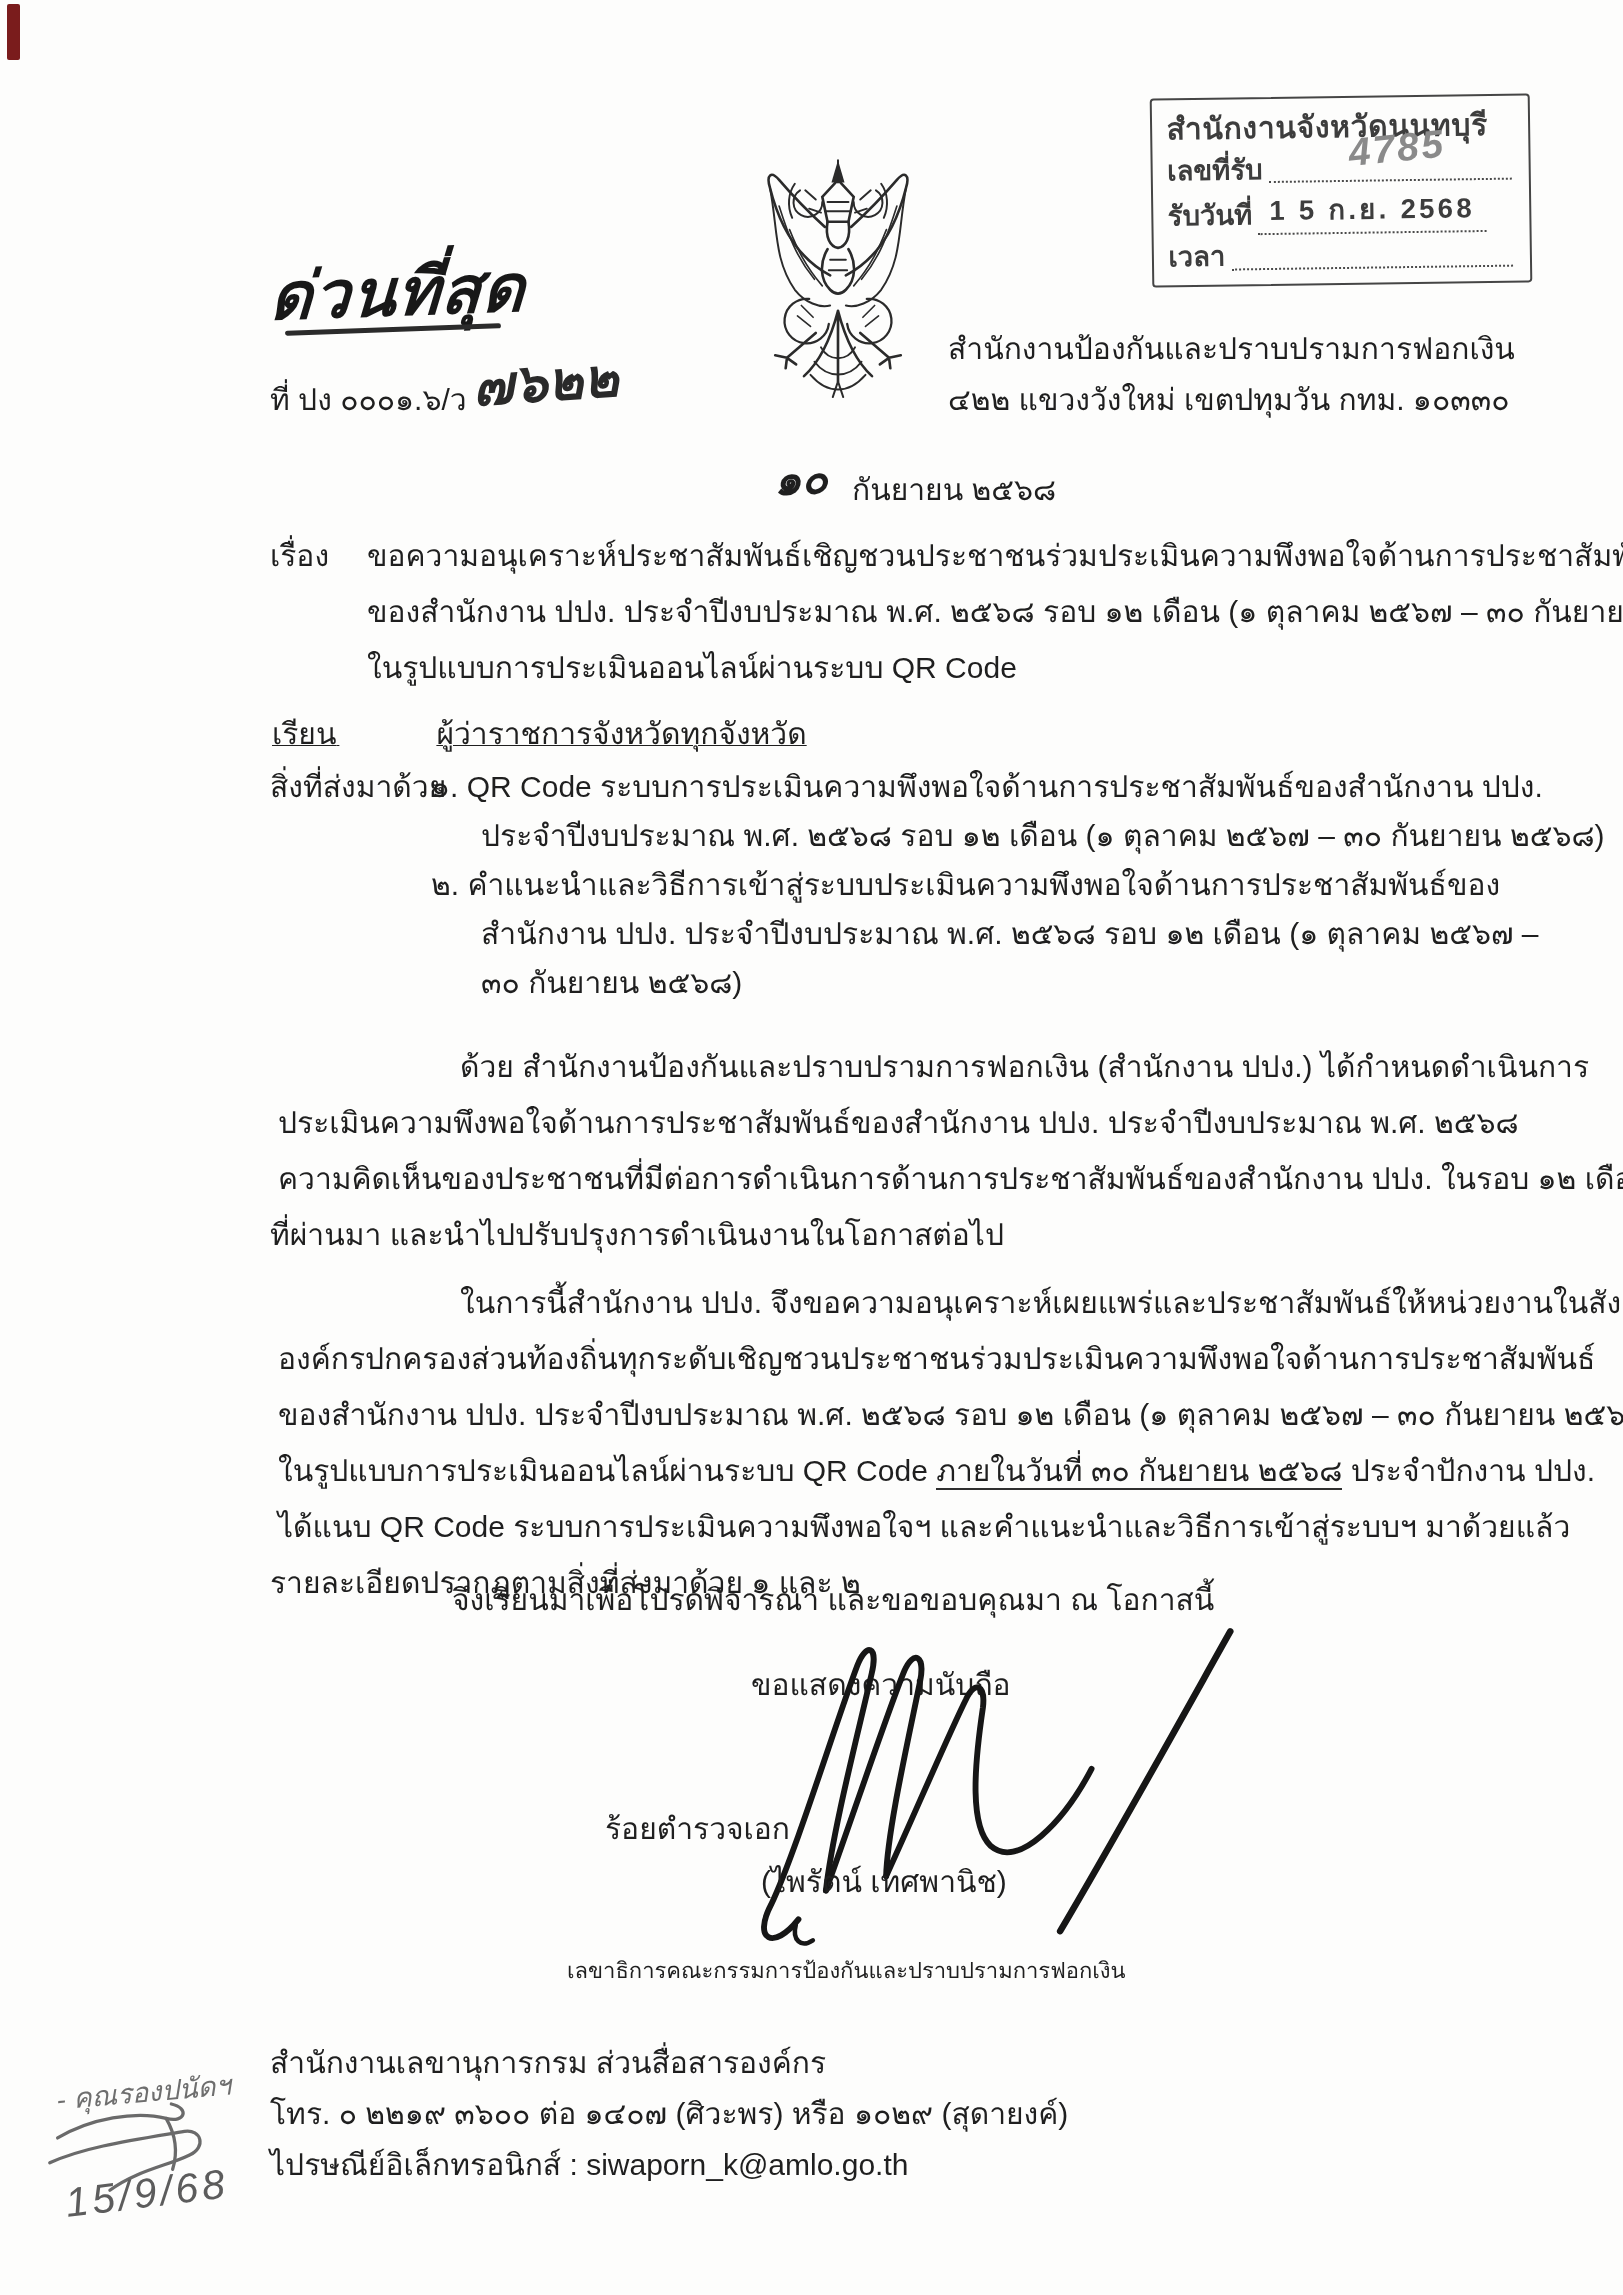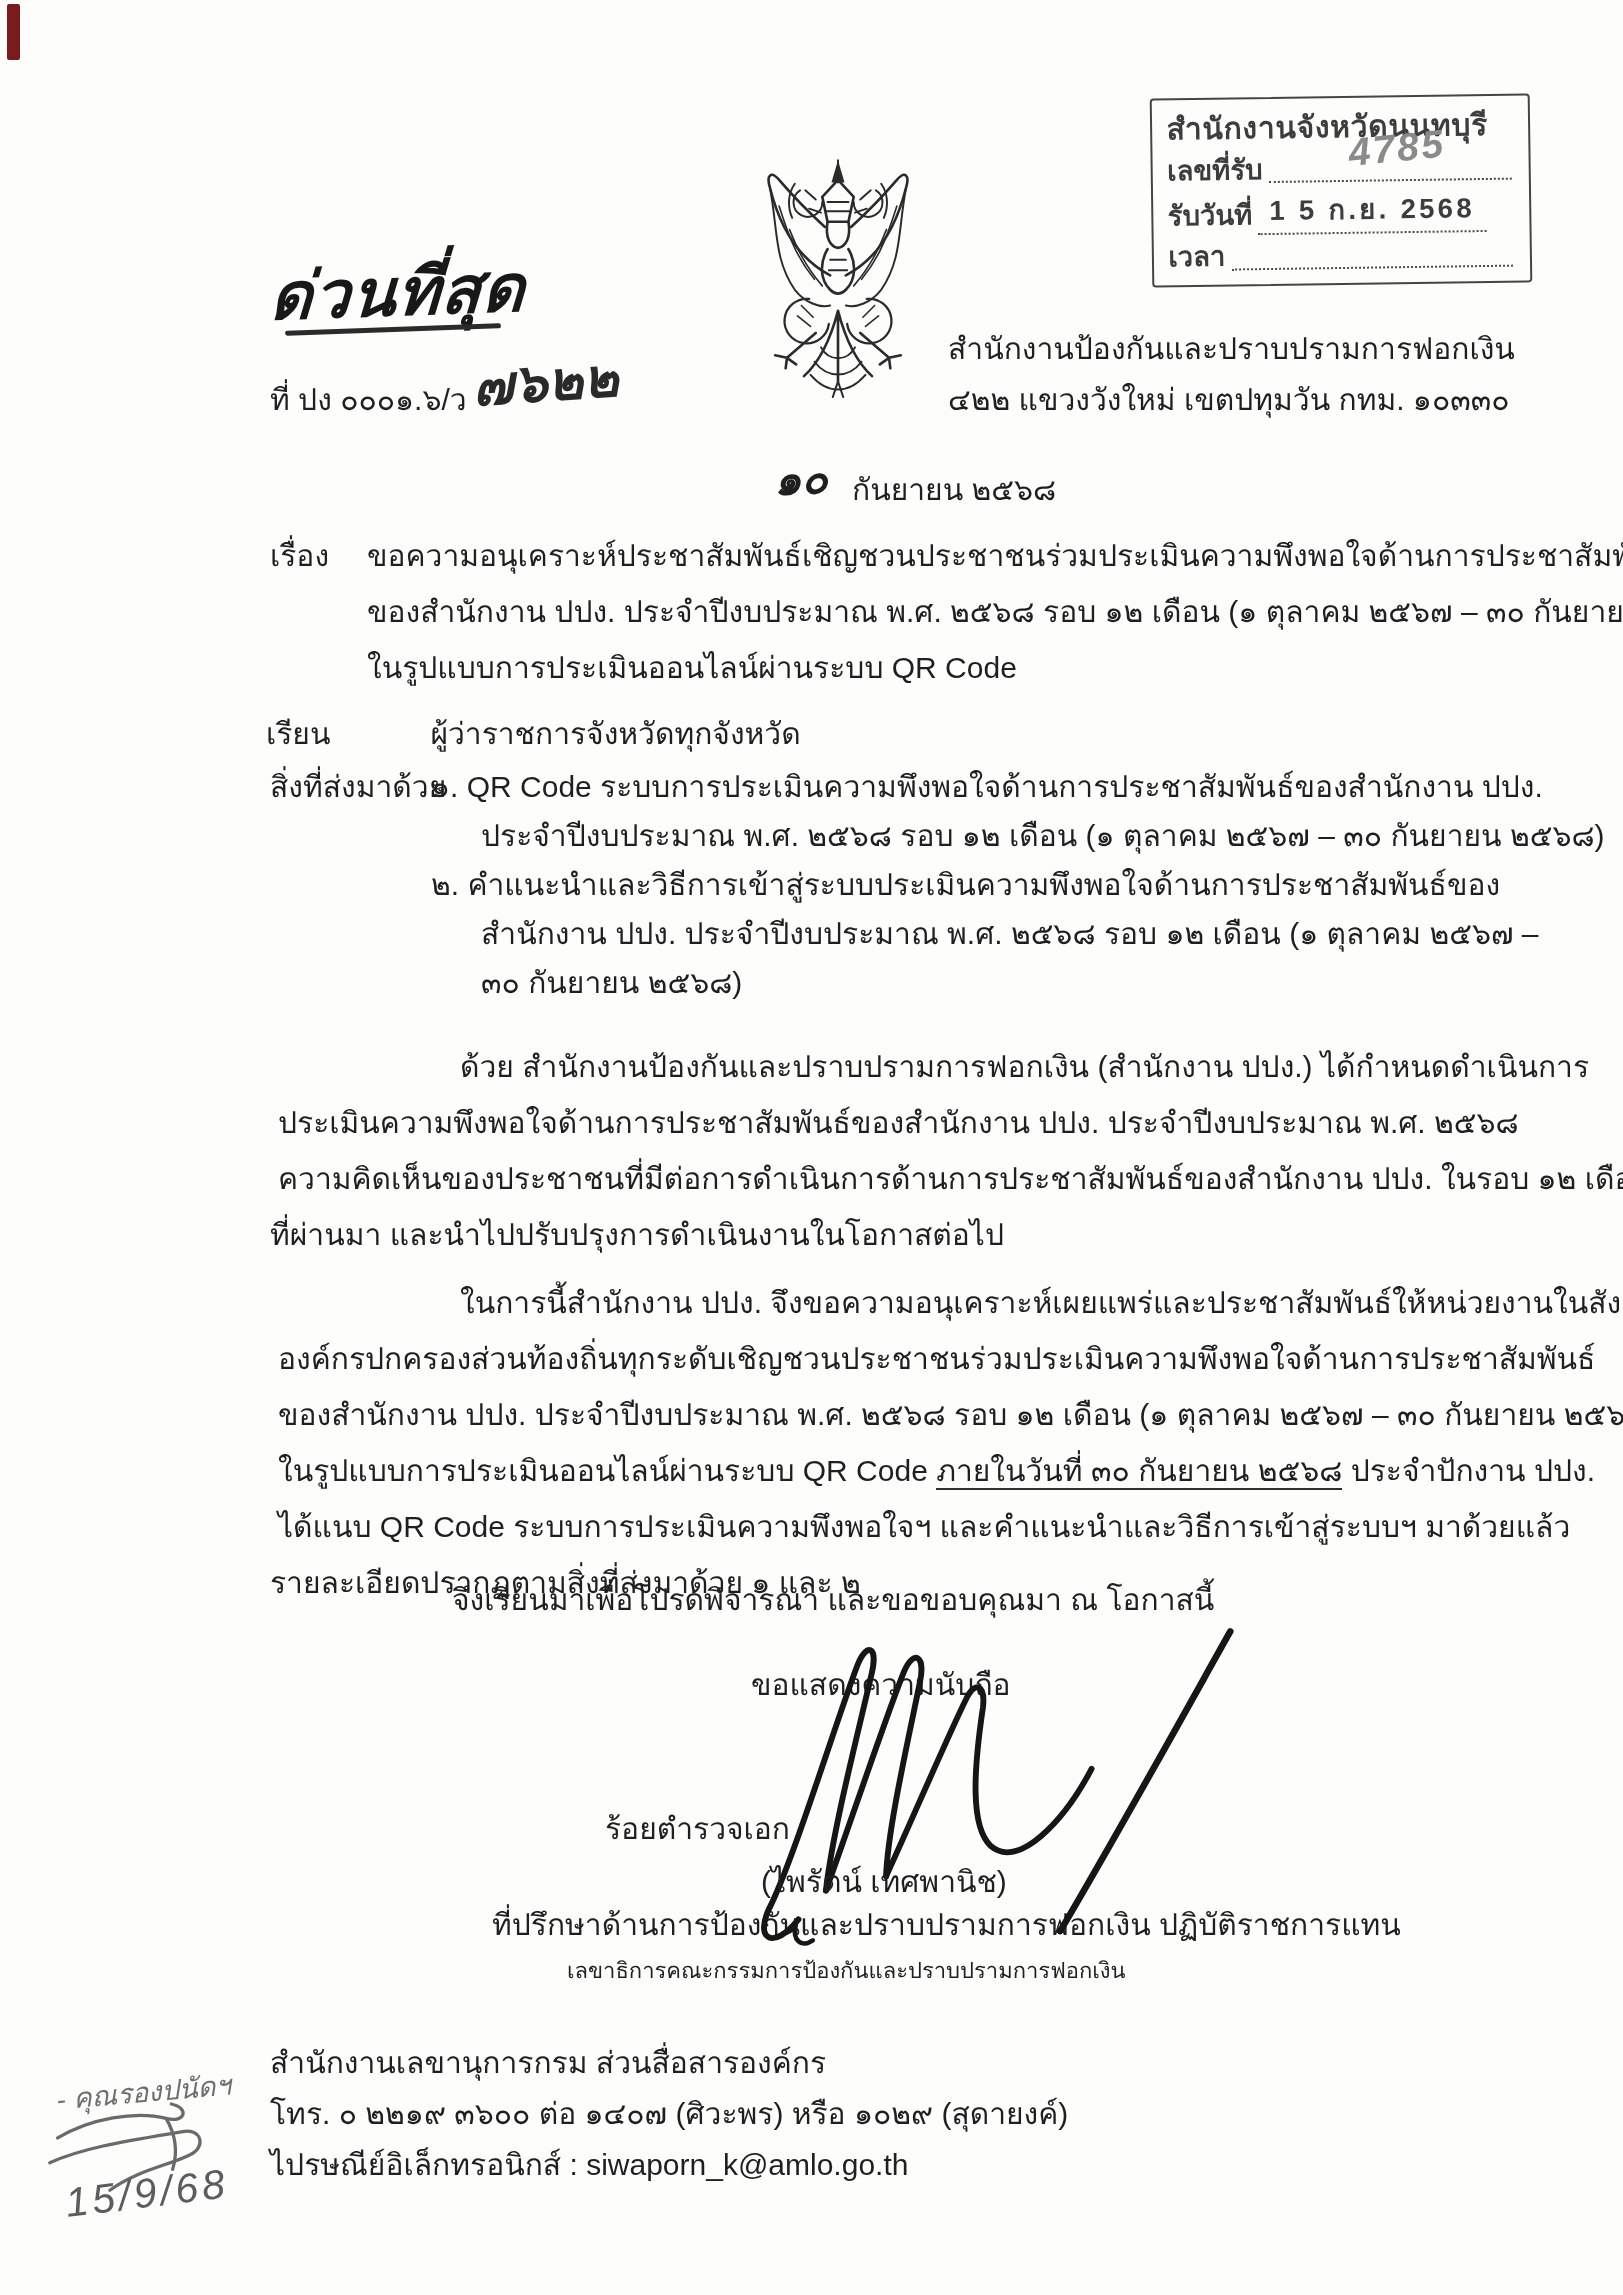--- a/index.html
+++ b/index.html
@@ -54,21 +54,21 @@
   .sender{left:948px;top:323px;font-size:30px;line-height:51px;white-space:nowrap;}
 
   
   .date-day{left:774px;top:445px;font-size:43px;font-style:italic;font-weight:600;transform:rotate(-2deg);}
   .date-rest{left:852px;top:466px;font-size:30px;}
 
   
   .label-col{position:absolute;left:0;top:0;text-align:center;}
   .subject-block{left:270px;top:528px;width:1152px;}
   .subject-text{margin-left:97px;}
-  .to-block{left:266px;top:706px;width:1152px;}
+  .to-block{left:272px;top:706px;width:1152px;text-decoration:underline;}
   .to-text{margin-left:97px;display:inline;}
   .enc-block{left:270px;top:762px;width:1159px;}
   .enc-block .t{line-height:49px;}
   .enc-item{padding-left:161px;}
   .enc-cont{padding-left:211px;}
 
   
   .para{left:270px;top:0;width:1153px;}
   .body1{top:1039px;}
   .body2{top:1275px;}
@@ -211,21 +211,20 @@
   <svg class="abs sig-main" width="530" height="367" viewBox="0 0 810 560" fill="none" stroke="#161616" stroke-width="9" stroke-linecap="round" stroke-linejoin="round">
     <path d="M100 480 C62 528 30 512 58 458 C96 378 158 176 190 92 C204 56 222 62 212 104 C190 200 152 346 142 436"></path>
     <path d="M142 436 C176 342 238 158 262 100 C276 68 294 76 286 116 C266 214 236 346 234 414"></path>
     <path d="M234 414 C270 336 330 196 356 144 C370 114 386 122 382 156 C368 250 362 338 394 368 C436 404 506 330 548 250"></path>
     <path d="M760 40 C706 136 590 346 500 498" stroke-width="10"></path>
     <path d="M96 488 C90 512 104 524 122 512" stroke-width="7"></path>
   </svg>
 
   <div class="abs rank">ร้อยตำรวจเอก</div>
   <div class="abs signer-name">(ไพรัตน์ เทศพานิช)</div>
-  <div class="abs title1">ที่ปรึกษาด้านการป้องกันและปราบปรามการฟอกเงิน ปฏิบัติราชการแทน</div>
   <div class="abs title2">เลขาธิการคณะกรรมการป้องกันและปราบปรามการฟอกเงิน</div>
 
   <div class="abs footer">
     <div>สำนักงานเลขานุการกรม ส่วนสื่อสารองค์กร</div>
     <div>โทร. ๐ ๒๒๑๙ ๓๖๐๐ ต่อ ๑๔๐๗ (ศิวะพร) หรือ ๑๐๒๙ (สุดายงค์)</div>
     <div>ไปรษณีย์อิเล็กทรอนิกส์ : siwaporn_k@amlo.go.th</div>
   </div>
 
   <div class="abs handnote">- คุณรองปนัดฯ</div>
   <svg class="abs handsig" width="183" height="105" viewBox="0 0 280 160" fill="none" stroke="#6a6a6a" stroke-width="5" stroke-linecap="round">

